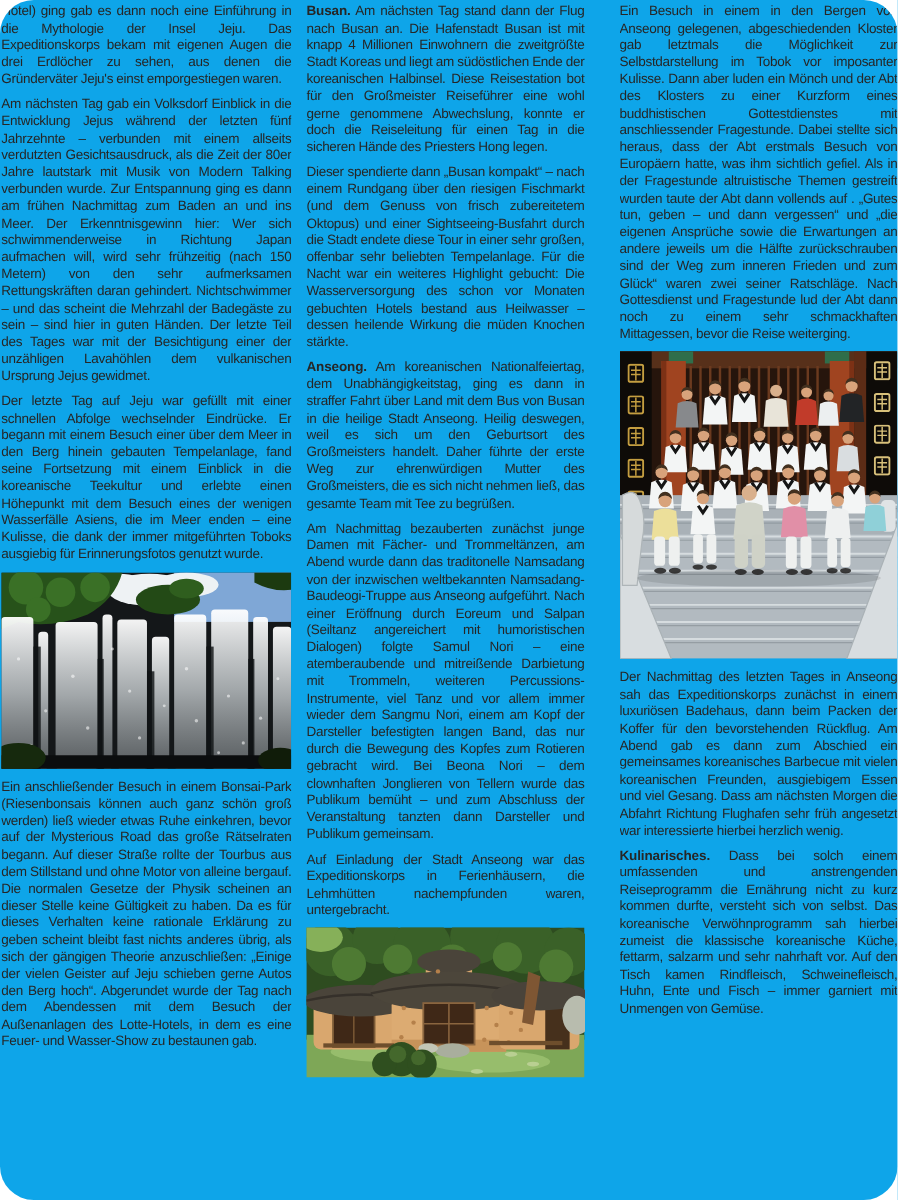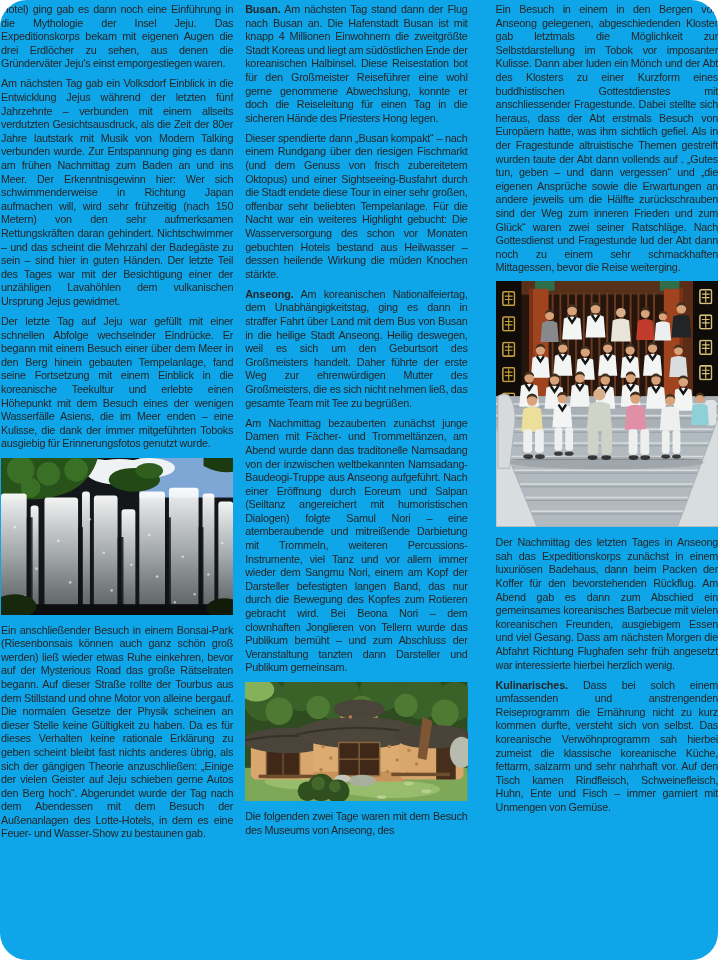--- a/index.html
+++ b/index.html
@@ -99,20 +99,21 @@
     </figure>
 
     <p><span>Ein anschließender Besuch in einem Bonsai-Park (Riesenbonsais können auch ganz schön groß werden) ließ wieder etwas Ruhe einkehren, bevor auf der Mysterious Road das große Rätselraten begann. Auf dieser Straße rollte der Tourbus aus dem Stillstand und ohne Motor von alleine bergauf. Die normalen Gesetze der Physik scheinen an dieser Stelle keine Gültigkeit zu haben. Da es für dieses Verhalten keine rationale Erklärung zu geben scheint bleibt fast nichts anderes übrig, als sich der gängigen Theorie anzuschließen: „Einige der vielen Geister auf Jeju schieben gerne Autos den Berg hoch“. Abgerundet wurde der Tag nach dem Abendessen mit dem Besuch der Außenanlagen des Lotte-Hotels, in dem es eine Feuer- und Wasser-Show zu bestaunen gab.</span></p>
   </div>
 
   <div class="col col-2">
     <p><b>Busan.</b> <span>Am nächsten Tag stand dann der Flug nach Busan an. Die Hafenstadt Busan ist mit knapp 4 Millionen Einwohnern die zweitgrößte Stadt Koreas und liegt am südöstlichen Ende der koreanischen Halbinsel. Diese Reisestation bot für den Großmeister Reiseführer eine wohl gerne genommene Abwechslung, konnte er doch die Reiseleitung für einen Tag in die sicheren Hände des Priesters Hong legen.</span></p>
     <p><span>Dieser spendierte dann „Busan kompakt“ – nach einem Rundgang über den riesigen Fischmarkt (und dem Genuss von frisch zubereitetem Oktopus) und einer Sightseeing-Busfahrt durch die Stadt endete diese Tour in einer sehr großen, offenbar sehr beliebten Tempelanlage. Für die Nacht war ein weiteres Highlight gebucht: Die Wasserversorgung des schon vor Monaten gebuchten Hotels bestand aus Heilwasser – dessen heilende Wirkung die müden Knochen stärkte.</span></p>
     <p><b>Anseong.</b> <span>Am koreanischen Nationalfeiertag, dem Unabhängigkeitstag, ging es dann in straffer Fahrt über Land mit dem Bus von Busan in die heilige Stadt Anseong. Heilig deswegen, weil es sich um den Geburtsort des Großmeisters handelt. Daher führte der erste Weg zur ehrenwürdigen Mutter des Großmeisters, die es sich nicht nehmen ließ, das gesamte Team mit Tee zu begrüßen.</span></p>
     <p><span>Am Nachmittag bezauberten zunächst junge Damen mit Fächer- und Trommeltänzen, am Abend wurde dann das traditonelle Namsadang von der inzwischen weltbekannten Namsadang-Baudeogi-Truppe aus Anseong aufgeführt. Nach einer Eröffnung durch Eoreum und Salpan (Seiltanz angereichert mit humoristischen Dialogen) folgte Samul Nori – eine atemberaubende und mitreißende Darbietung mit Trommeln, weiteren Percussions-Instrumente, viel Tanz und vor allem immer wieder dem Sangmu Nori, einem am Kopf der Darsteller befestigten langen Band, das nur durch die Bewegung des Kopfes zum Rotieren gebracht wird. Bei Beona Nori – dem clownhaften Jonglieren von Tellern wurde das Publikum bemüht – und zum Abschluss der Veranstaltung tanzten dann Darsteller und Publikum gemeinsam.</span></p>
+    <p><span>Auf Einladung der Stadt Anseong war das Expeditionskorps in Ferienhäusern, die Lehmhütten nachempfunden waren, untergebracht.</span></p>
 
     <figure>
       <svg viewBox="0 0 228 123" xmlns="http://www.w3.org/2000/svg">
         <rect width="228" height="92" fill="#2e4c20"></rect>
         <g fill="#3a6128">
           <circle cx="20" cy="18" r="22"></circle>
             <circle cx="58" cy="10" r="20"></circle>
             <circle cx="95" cy="16" r="24"></circle>
           <circle cx="140" cy="8" r="22"></circle>
             <circle cx="180" cy="14" r="24"></circle>
@@ -182,21 +183,20 @@
             <circle cx="95" cy="112" r="12"></circle>
             <circle cx="64" cy="112" r="10"></circle>
         </g>
         <g fill="#44682c">
             <circle cx="75" cy="104" r="7"></circle>
             <circle cx="92" cy="107" r="6"></circle>
           </g>
       </svg>
     </figure>
 
-    <p><span>Die folgenden zwei Tage waren mit dem Besuch des Museums von Anseong, des</span></p>
   </div>
 
   <div class="col col-3">
     <p><span>Ein Besuch in einem in den Bergen von Anseong gelegenen, abgeschiedenden Kloster gab letztmals die Möglichkeit zur Selbstdarstellung im Tobok vor imposanter Kulisse. Dann aber luden ein Mönch und der Abt des Klosters zu einer Kurzform eines buddhistischen Gottestdienstes mit anschliessender Fragestunde. Dabei stellte sich heraus, dass der Abt erstmals Besuch von Europäern hatte, was ihm sichtlich gefiel. Als in der Fragestunde altruistische Themen gestreift wurden taute der Abt dann vollends auf . „Gutes tun, geben – und dann vergessen“ und „die eigenen Ansprüche sowie die Erwartungen an andere jeweils um die Hälfte zurückschrauben sind der Weg zum inneren Frieden und zum Glück“ waren zwei seiner Ratschläge. Nach Gottesdienst und Fragestunde lud der Abt dann noch zu einem sehr schmackhaften Mittagessen, bevor die Reise weiterging.</span></p>
 
     <figure>
       <svg viewBox="0 0 228 252" xmlns="http://www.w3.org/2000/svg">
         <defs>
           <symbol id="gi" viewBox="0 0 20 30">
             <path d="M5.8 4.6 A4.2 4.2 0 0 1 14.2 4.6 Q10 -0.4 5.8 4.6 Z" fill="#42301f"></path>

